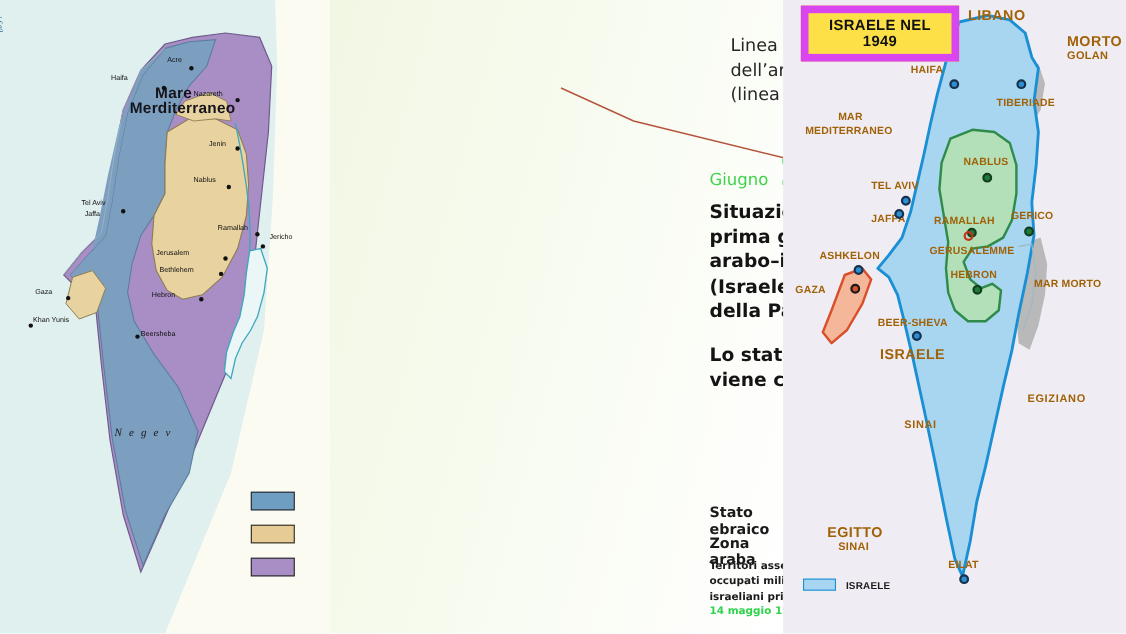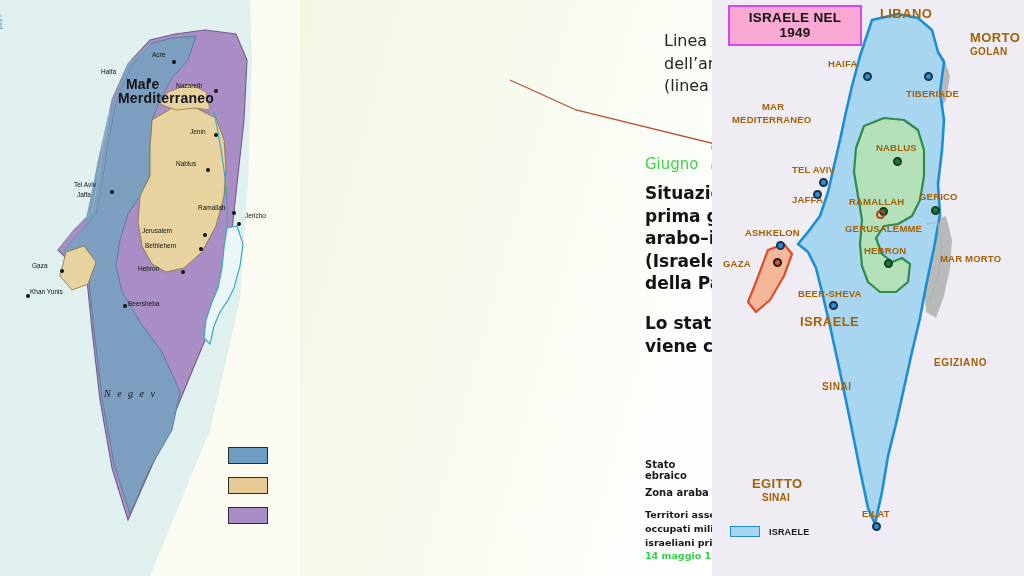--- a/index.html
+++ b/index.html
@@ -38,35 +38,35 @@
            line-height:1.42;font-family:"DejaVu Sans",sans-serif;}
   .yr-line{position:absolute;left:345px;top:140px;display:flex;align-items:baseline;gap:9px;}
   .yr-month{font-size:15px;color:#3fd24b;font-family:"DejaVu Sans",sans-serif;}
   .yr-num{font-size:34px;font-weight:bold;color:#17e03a;line-height:1;
           font-family:"DejaVu Sans",sans-serif;}
   .body-txt{position:absolute;left:345px;top:182px;width:290px;font-size:17px;
             font-weight:bold;color:#141414;line-height:1.33;
             font-family:"DejaVu Sans",sans-serif;}
   .body-txt p{margin:0;}
   .body-txt .gap{height:17px;}
-  .leg-txt{position:absolute;left:345px;font-size:10px;font-weight:bold;color:#1a1a1a;
+  .leg-txt{position:absolute;left:345px;font-size:13px;font-weight:bold;color:#1a1a1a;
            font-family:"DejaVu Sans",sans-serif;}
   .leg-small{position:absolute;left:345px;top:508px;width:230px;font-size:9.5px;
              font-weight:bold;color:#1a1a1a;line-height:1.45;
              font-family:"DejaVu Sans",sans-serif;}
   .leg-small .grn{color:#2fd24b;}
 
   
   .arrow-svg{position:absolute;left:300px;top:0;width:724px;height:576px;
              pointer-events:none;}
 
   
   .rmap{position:absolute;left:0;top:0;width:312px;height:576px;}
-  .title-box{position:absolute;left:16px;top:5px;width:126px;border:2px solid #d946ef;
-             background:#f9a8d4;text-align:center;padding:3px 2px 4px;
+  .title-box{position:absolute;left:16px;top:5px;width:126px;border:7px solid #d946ef;
+             background:#fde047;text-align:center;padding:3px 2px 4px;
              font-size:13.5px;font-weight:bold;color:#111;line-height:1.12;
              font-family:"Liberation Sans",sans-serif;letter-spacing:.3px;}
   .rlabel{position:absolute;white-space:nowrap;color:#a16207;
           font-family:"Liberation Sans",sans-serif;}
   .r-country{font-size:13px;font-weight:bold;letter-spacing:.4px;}
   .r-sub{font-size:10px;font-weight:bold;letter-spacing:.3px;}
   .r-city{font-size:9.5px;font-weight:bold;letter-spacing:.2px;}
   .r-region{font-size:10px;font-weight:bold;letter-spacing:.6px;}
   .r-sea{font-size:9.5px;font-weight:bold;letter-spacing:.2px;text-align:center;}
   .cdot{position:absolute;width:9px;height:9px;border-radius:50%;
@@ -118,21 +118,21 @@
 
       <path d="M227,228 L237,226 L243,244 L240,266 L234,288 L228,300 L220,312
                L214,326 L210,344 L204,338 L206,320 L212,302 L218,288 L222,268
                L224,248 Z" fill="#eaf7f6" stroke="#3fa6bd" stroke-width="1.2"></path>
 
       <path d="M214,112 Q222,150 226,186 Q228,208 227,228" fill="none" stroke="#3fa6bd" stroke-width="1.2"></path>
 
       <path d="M150,44 L128,64 L112,100 L104,140 L98,180 L92,212 L74,230 L58,250" fill="none" stroke="#9fb8c8" stroke-width=".7"></path>
     </svg>
 
-    <div class="sea-label mare" style="left:126px;top:76px;text-align:center;">Mare</div>
+    <div class="sea-label mare" style="left:141px;top:76px;text-align:center;">Mare</div>
     <div class="sea-label mare" style="left:118px;top:90px;">Merditerraneo</div>
     <div class="sea-label negev" style="left:104px;top:388px;">N e g e v</div>
     <div class="deadsea" style="left:246px;top:240px;">Dead Sea</div>
 
     <div class="city" style="left:152px;top:51px;">Acre</div>
     <div class="dot" style="left:172px;top:60px;"></div>
     <div class="city" style="left:101px;top:68px;">Haifa</div>
     <div class="dot" style="left:147px;top:78px;"></div>
     <div class="city" style="left:176px;top:82px;">Nazareth</div>
     <div class="dot" style="left:214px;top:89px;"></div>

